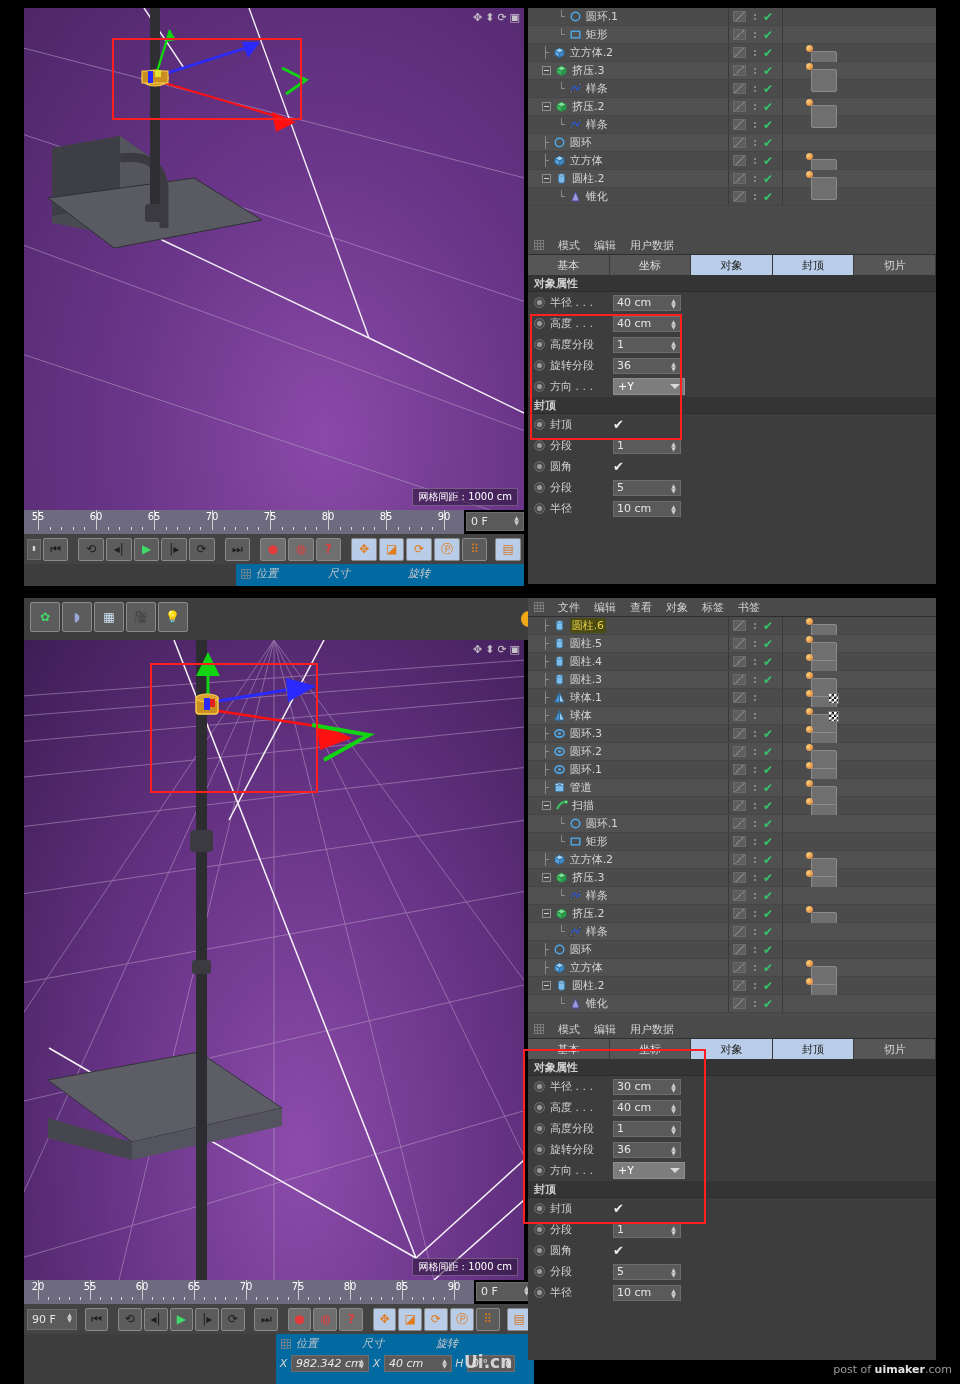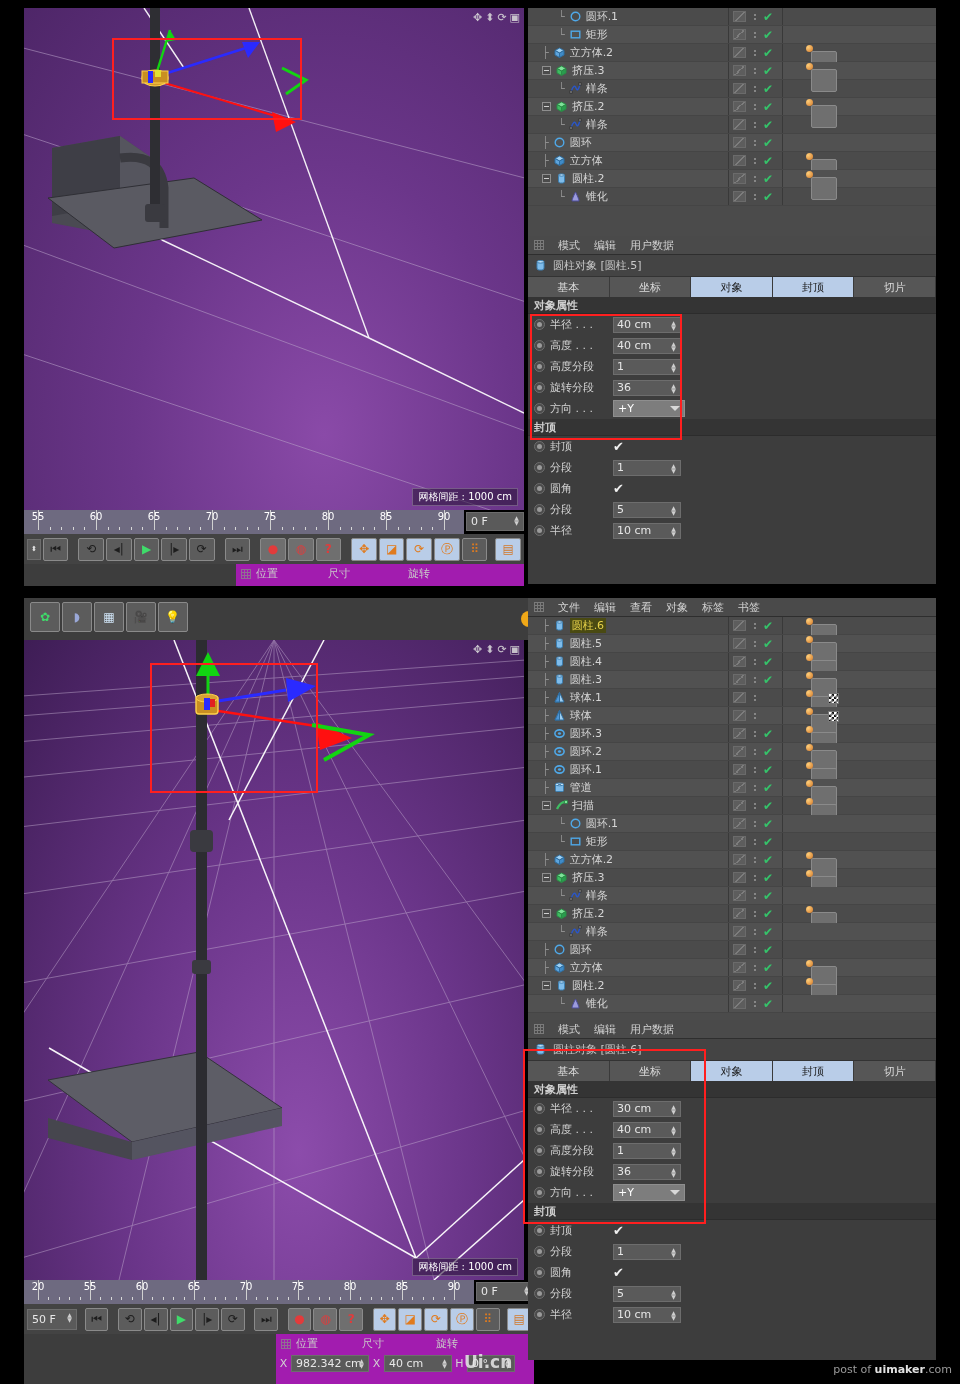--- a/index.html
+++ b/index.html
@@ -110,21 +110,21 @@
            gap:2px; padding:0 3px; }
   .b{ width:26px;height:23px; background:#6f6f6f; border:1px solid #8a8a8a;
       border-radius:2px; display:flex;align-items:center;justify-content:center;
       color:#1d1d1d; font-size:12px; }
   .b.dk{ background:#5c5c5c; }
   .b.blue{ background:#b9cde8; }
   .b.red  { background:#6f6f6f; color:#e23b3b; font-weight:bold; }
   .fld{ height:19px; background:#5a5a5a;border:1px solid #6d6d6d; color:#e8e8e8;
         display:flex;align-items:center; padding:0 4px; font-size:11px;
         position:relative;}
-  .coordbar{ background:#a21caf; }
+  .coordbar{ background:#0369a1;font-style:italic; }
   .coordhdr{ height:19px; display:flex; align-items:center; font-size:11px;
              color:#c9c9c9; }
   .coordhdr .grip{ width:10px;height:10px;margin:0 5px;
      background-image:
       linear-gradient(90deg,#8a8a8a 1px,transparent 1px),
       linear-gradient(#8a8a8a 1px,transparent 1px);
      background-size:3px 3px; opacity:.75;}
   .coordrow{ height:20px; display:flex; align-items:center; gap:3px; }
   .axlab{ width:9px; text-align:center; font-size:11px; color:#d2d2d2; }
 
@@ -547,29 +547,20 @@
       </div>
     </div>
 </div>
 
 <div class="attr" style="position:absolute; left:528px; top:236px; width:408px; height:348px;">
   <div class="menubar">
     <div class="grip"></div>
     <span>模式</span>
     <span>编辑</span>
     <span>用户数据</span>
-  </div>
-  <div class="attr-obj">
-    <span class="ic">
-      <svg width="13" height="13" viewBox="0 0 13 13">
-          <rect x="3" y="2" width="7" height="9" rx="2" fill="#7fbcea" stroke="#3c7fb1"></rect>
-          <ellipse cx="6.5" cy="2.8" rx="3.5" ry="1.3" fill="#bfe0f7" stroke="#3c7fb1"></ellipse>
-        </svg>
-    </span>
-    <span>圆柱对象 [圆柱.5]</span>
   </div>
   <div class="tabs" id="tabsTop">
       <div class="tab">基本</div>
       <div class="tab">坐标</div>
       <div class="tab active">对象</div>
       <div class="tab active">封顶</div>
       <div class="tab">切片</div>
     </div>
   <div class="grp-hdr">对象属性</div>
   <div id="objPropsTop">
@@ -800,21 +791,21 @@
       <div class="big" style="left: 430px;"></div>
     </div>
 </div>
 <div class="fld" style="position:absolute; left:476px; top:1282px; width:58px; height:19px;">
   <span>0 F</span>
   <span class="spin">▲<br>▼</span>
 </div>
 
 <div class="btnbar" style="position:absolute; left:24px; top:1304px; width:510px; height:30px;">
   <div class="fld" style="width:54px;height:21px;">
-    <span>50 F</span>
+    <span>90 F</span>
     <span class="spin">▲<br>▼</span>
   </div>
   <div style="width:4px"></div>
   <div class="b dk">⏮</div>
   <div style="width:6px"></div>
   <div class="b dk">⟲</div>
   <div class="b dk">◂|</div>
   <div class="b dk" style="color:#3fdc6a;">▶</div>
   <div class="b dk">|▸</div>
   <div class="b dk">⟳</div>
@@ -1407,29 +1398,20 @@
     </div>
 </div>
 
 <div class="attr" style="position:absolute; left:528px; top:1020px; width:408px; height:340px;">
   <div class="menubar">
     <div class="grip"></div>
     <span>模式</span>
     <span>编辑</span>
     <span>用户数据</span>
   </div>
-  <div class="attr-obj">
-    <span class="ic">
-      <svg width="13" height="13" viewBox="0 0 13 13">
-          <rect x="3" y="2" width="7" height="9" rx="2" fill="#7fbcea" stroke="#3c7fb1"></rect>
-          <ellipse cx="6.5" cy="2.8" rx="3.5" ry="1.3" fill="#bfe0f7" stroke="#3c7fb1"></ellipse>
-        </svg>
-    </span>
-    <span>圆柱对象 [圆柱.6]</span>
-  </div>
   <div class="tabs" id="tabsBot">
       <div class="tab">基本</div>
       <div class="tab">坐标</div>
       <div class="tab active">对象</div>
       <div class="tab active">封顶</div>
       <div class="tab">切片</div>
     </div>
   <div class="grp-hdr">对象属性</div>
   <div id="objPropsBot">
       <div class="prow">

